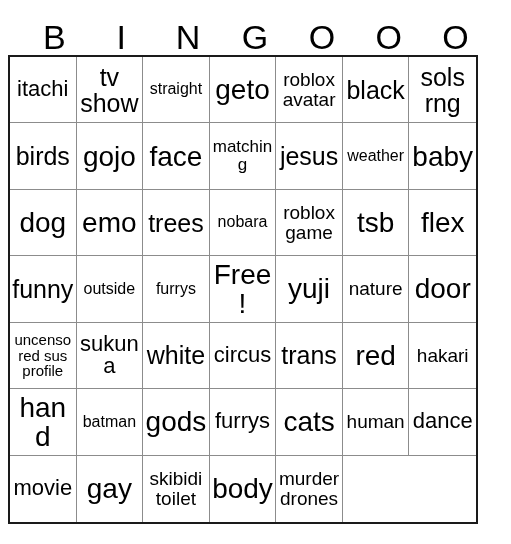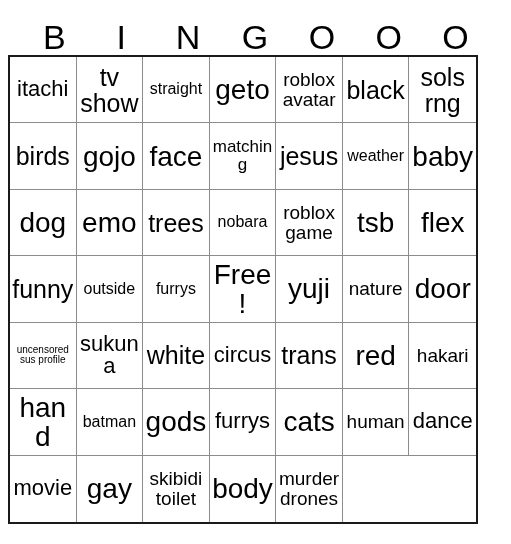--- a/index.html
+++ b/index.html
@@ -81,21 +81,21 @@
     hyphens: none;
   }
 
   
   .fs-xxl .cell-text { font-size: 28px; }
   .fs-xl  .cell-text { font-size: 25px; }
   .fs-l   .cell-text { font-size: 22px; }
   .fs-m   .cell-text { font-size: 19px; }
   .fs-s   .cell-text { font-size: 16px; }
   .fs-xs  .cell-text { font-size: 17px; }
-  .fs-xxs .cell-text { font-size: 10px; }
+  .fs-xxs .cell-text { font-size: 15px; }
 </style>
 </head>
 <body>
 
 <div id="card">
 
   <div id="header-row">
     <div class="header-letter">B</div>
     <div class="header-letter">I</div>
     <div class="header-letter">N</div>

